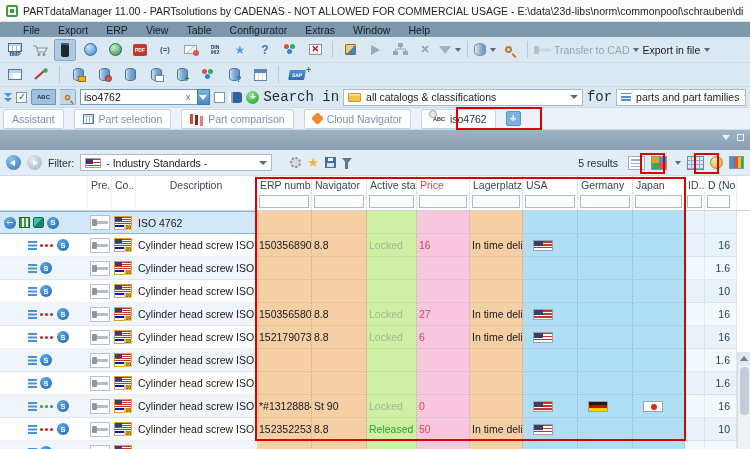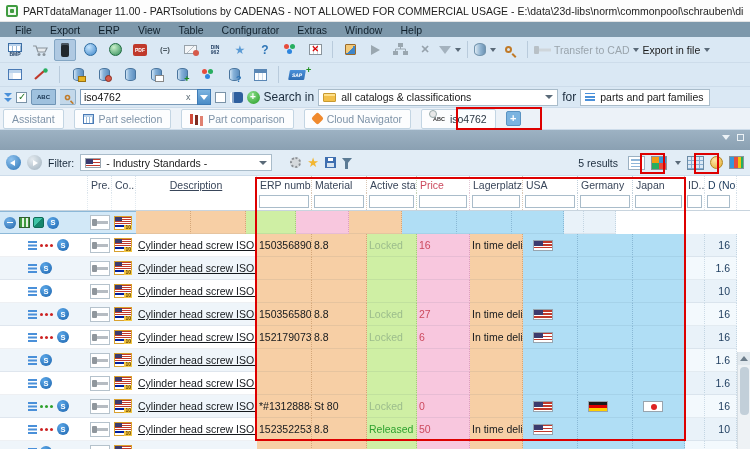--- a/index.html
+++ b/index.html
@@ -8,21 +8,21 @@
     position: relative; width: 750px; height: 449px; overflow: hidden;
     font-family: "Liberation Sans", sans-serif; font-size: 11px; color:#1a1a1a;
     background:#fff;
   }
   
   .titlebar { height:22px; background:#fdfdfd; display:flex; align-items:center; gap:5px; padding:0 6px; border-bottom:1px solid #e4e4e4;}
   .app-icon { width:12px; height:12px; border:2px solid #3f9b3f; border-radius:2px; background:
       radial-gradient(circle at 50% 50%, #3f9b3f 2px, transparent 2.5px), #eef7ee; flex:0 0 auto;}
   .title-text { font-size:10.5px; color:#222; white-space:nowrap; overflow:hidden;}
   
-  .menubar { height:15px; background:#7d98ab; display:flex; align-items:center; padding-left:6px;}
+  .menubar { height:15px; background:#7d98ab; display:flex; align-items:center; padding-left:14px;}
   .menubar span { padding:0 9px; font-size:10.5px; color:#10202c; cursor:default;}
   
   .toolbar1 { height:26px; background:#dae8f4; display:flex; align-items:center; padding:0 4px; gap:3px; border-bottom:1px solid #cddcea;}
   .toolbar2 { height:24px; background:#dae8f4; display:flex; align-items:center; padding:0 4px; gap:4px; border-bottom:1px solid #cddcea;}
   .tbtn { height:22px; min-width:22px; display:flex; align-items:center; justify-content:center; gap:2px; border-radius:2px; position:relative;}
   .tbtn.pressed { background:#afc9e2; border:1px solid #83a6c4; }
   .sep { width:1px; height:17px; background:#b9cbdc; margin:0 3px; flex:0 0 auto;}
   .icon-stack { display:flex; flex-direction:column; align-items:center; line-height:5px;}
   .tinytxt { font-size:5px; font-weight:bold; color:#1d3a5f; line-height:5px; white-space:pre; text-align:center;}
   .ig { width:14px; height:9px; border:1px solid #3c6ea5; background:
@@ -76,21 +76,21 @@
   .abc-btn { background:#9fc1de; border:1px solid #6f94b5; border-radius:2px 0 0 2px; color:#14304d; font-size:6px; font-weight:bold; padding:4px 5px; line-height:6px;}
   .magbtn { background:#c3d8ea; border:1px solid #8fafc9; border-left:none; border-radius:0 2px 2px 0; padding:2px 4px; height:16px; display:flex; align-items:center;}
   .magbtn .mag { margin-right:0; transform:scale(.8);}
   .search-input { width:118px; height:16px; border:1px solid #7a9ab8; font-family:"Liberation Sans",sans-serif; font-size:10.5px; padding:0 3px; color:#111;}
   .clear-x { margin-left:-16px; margin-right:2px; color:#5a6a74; font-size:9px; z-index:2;}
   .dropbtn { width:14px; height:16px; background:linear-gradient(#7db4e0,#4a8cc7); border:1px solid #3d7ab5; display:flex; align-items:center; justify-content:center;}
   .dropbtn::after { content:""; width:0; height:0; border-top:5px solid #fff; border-left:4px solid transparent; border-right:4px solid transparent;}
   .book { width:13px; height:11px; background:#2e5f9e; border-radius:1px 3px 3px 1px; box-shadow: inset 2px 0 0 #fff, inset 4px 0 0 #8aa8cc;}
   .gplus { width:13px; height:13px; border-radius:50%; background:radial-gradient(circle at 35% 30%,#8ee08e,#229a22); position:relative;}
   .gplus::after { content:"+"; position:absolute; color:#fff; font-weight:bold; font-size:10px; left:3.5px; top:0px; line-height:12px;}
-  .srchlabel { font-size:12px; color:#1a2b3c; white-space:nowrap;}
+  .srchlabel { font-size:14px; color:#1a2b3c; white-space:nowrap;font-family:Liberation Mono, monospace;}
   .combo { background:#fff; border:1px solid #a9bcca; height:17px; display:flex; align-items:center; gap:5px; padding:0 4px; font-size:10.5px; color:#1a1a1a; white-space:nowrap; overflow:hidden;}
   .combo .arrow { margin-left:auto; width:0;height:0;border-top:4px solid #5a6a78;border-left:4px solid transparent;border-right:4px solid transparent; flex:0 0 auto;}
   .folder { width:13px; height:9px; background:#f3c04a; border:1px solid #c89a30; border-radius:1px; box-shadow: inset 0 2px 0 #ffe08a; flex:0 0 auto;}
   .listico { width:10px; height:8px; background:repeating-linear-gradient(to bottom,#4a90d9 0 1.5px,transparent 1.5px 3.2px); flex:0 0 auto;}
   
   .tabrow { height:22px; background:#ecf2f8; display:flex; align-items:center; padding:0 3px; border-bottom:1px solid #cddcea;}
   .tab { height:20px; background:#fcfdfe; border:1px solid #c3d5e3; border-radius:2px; display:flex; align-items:center; gap:5px; padding:0 8px; color:#7e93a8; font-size:10.5px; margin-right:10px; white-space:nowrap;}
   .tab.active { color:#2a3642; }
   .t-grid { width:11px; height:10px; border:1px solid #4a7ab5; background:
       linear-gradient(#bcd4ec 0 2px, rgba(0,0,0,0) 2px),
@@ -147,21 +147,21 @@
   .tablewrap { position:relative; background:#fff;}
   .hrow { display:flex; height:17px; align-items:center; background:#fff; }
   .hcell { font-size:10.5px; color:#39465a; padding-left:3px; white-space:nowrap; overflow:hidden; flex:0 0 auto; border-right:1px dotted #d8e2ea; height:100%; display:flex; align-items:center;}
   .hcell.center { justify-content:center; padding-left:0;}
   .frow { display:flex; height:18px; background:#fff; border-bottom:1px solid #c8d4de;}
   .fcell { flex:0 0 auto; display:flex; align-items:center; padding:0 2px; border-right:1px dotted #e2eaf0;}
   .fcell input { width:100%; height:13px; border:1px solid #a9bcca; font-family:"Liberation Sans",sans-serif; font-size:9px; padding:0 2px;}
   .tbody { height:238px; overflow:hidden; width:737px;}
   .trow { display:flex; height:23px; }
   .cell { flex:0 0 auto; display:flex; align-items:center; font-size:10.5px; color:#15191d; overflow:hidden; white-space:nowrap; border-bottom:1px solid rgba(40,70,100,.08); padding-left:2px;}
-  .c-tree{width:88px;} .c-pre{width:24px;} .c-co{width:24px;} .c-desc{width:121px;text-decoration:underline;}
+  .c-tree{width:88px;} .c-pre{width:24px;} .c-co{width:24px;} .c-desc{width:121px;}
   .c-erp{width:55px;} .c-mat{width:55px;} .c-status{width:50px;} .c-price{width:53px;}
   .c-lager{width:53px;} .c-usa{width:55px;} .c-ger{width:55px;} .c-jap{width:52px;}
   .c-id{width:20px;} .c-d{width:32px; justify-content:flex-end; padding-right:6px; color:#1b3a5c;}
   .c-erp,.c-mat,.c-lager { background:#f7cfa5; border-right:1px dotted rgba(150,95,40,.35);}
   .c-status { background:#cfefa4; border-right:1px dotted rgba(90,130,50,.35);}
   .c-price { background:#f8c7de; border-right:1px dotted rgba(160,70,120,.3);}
   .c-usa,.c-ger,.c-jap { background:#b0def5; border-right:1px dotted rgba(50,100,140,.3);}
   .c-id,.c-d { background:#e9f2f9; border-right:1px dotted rgba(50,100,140,.2);}
   .trow.alt .c-tree,.trow.alt .c-pre,.trow.alt .c-co,.trow.alt .c-desc { background:#eff5fa;}
   .trow.alt .c-id,.trow.alt .c-d { background:#f3f9fd;}
@@ -450,21 +450,21 @@
     <span class="v-cols"></span>
   </div>
 
   <div class="tablewrap">
     <div class="hrow">
       <div class="hcell c-tree" style="background:none;"></div>
       <div class="hcell c-pre" style="background:none;">Pre...</div>
       <div class="hcell c-co" style="background:none;">Co...</div>
       <div class="hcell c-desc center" style="background:none;">Description</div>
       <div class="hcell c-erp" style="background:none;">ERP number</div>
-      <div class="hcell c-mat" style="background:none;">Material</div>
+      <div class="hcell c-mat" style="background:none;">Navigator</div>
       <div class="hcell c-status" style="background:none;">Active status</div>
       <div class="hcell c-price" style="background:none;">Price</div>
       <div class="hcell c-lager" style="background:none;">Lagerplatz</div>
       <div class="hcell c-usa" style="background:none;">USA</div>
       <div class="hcell c-ger" style="background:none;">Germany</div>
       <div class="hcell c-jap" style="background:none;">Japan</div>
       <div class="hcell c-id" style="background:none;">ID...</div>
       <div class="hcell c-d" style="background:none; justify-content:flex-start; padding-right:0;">D (Nor</div>
     </div>
     <div class="frow">
@@ -518,20 +518,21 @@
                 <rect x="0" y="1" width="5" height="7" rx="1" fill="#8f969c"></rect>
                 <rect x="5" y="3" width="11" height="3" fill="#b6bcc2"></rect>
               </svg>
       </span>
     </div>
     <div class="cell c-co">
       <span class="flagsico">
               <b>10</b>
             </span>
     </div>
+    <div class="cell c-desc">ISO 4762</div>
     <div class="cell c-erp"></div>
     <div class="cell c-mat"></div>
     <div class="cell c-status"></div>
     <div class="cell c-price"></div>
     <div class="cell c-lager"></div>
     <div class="cell c-usa">
             <span class="flag flag-usa" style="visibility: hidden;"></span>
           </div>
     <div class="cell c-ger">
             <span class="flag flag-ger" style="visibility: hidden;"></span>
@@ -823,21 +824,21 @@
               </svg>
       </span>
     </div>
     <div class="cell c-co">
       <span class="flagsico">
               <b>10</b>
             </span>
     </div>
     <div class="cell c-desc">Cylinder head screw ISO 4762 ...</div>
     <div class="cell c-erp">*#13128884...</div>
-    <div class="cell c-mat">St 80</div>
+    <div class="cell c-mat">St 90</div>
     <div class="cell c-status locked">Locked</div>
     <div class="cell c-price">0</div>
     <div class="cell c-lager"></div>
     <div class="cell c-usa">
             <span class="flag flag-usa"></span>
           </div>
     <div class="cell c-ger">
             <span class="flag flag-ger"></span>
           </div>
     <div class="cell c-jap">

